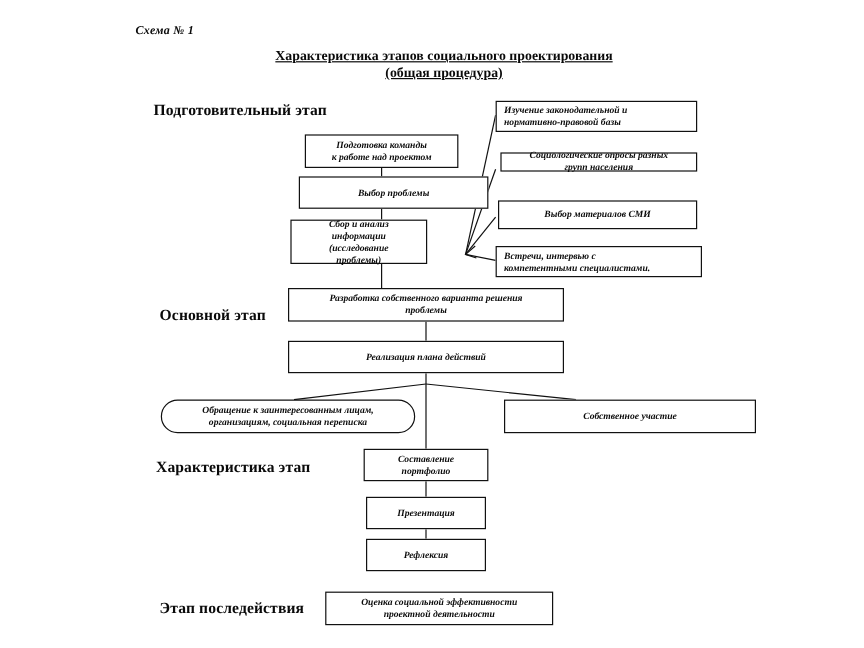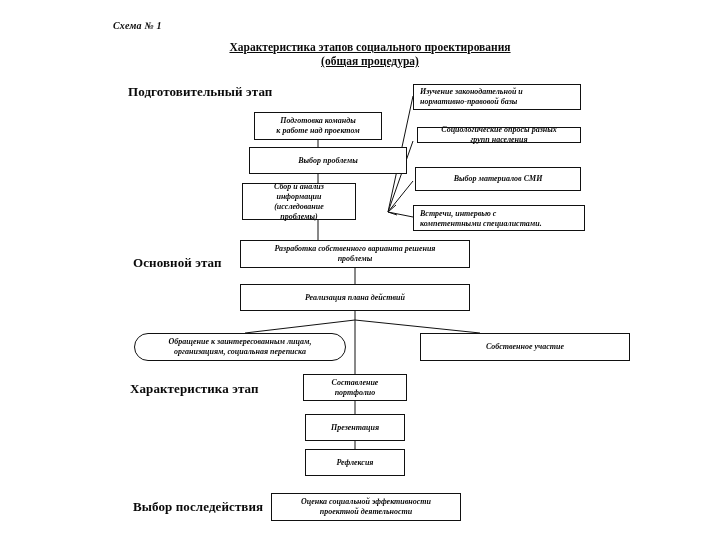--- a/index.html
+++ b/index.html
@@ -98,21 +98,21 @@
   <div class="scheme-no">Схема № 1</div>
 
   <div class="main-title">
     <span class="ul">Характеристика этапов социального проектирования</span><br>
     <span class="ul">(общая процедура)</span>
   </div>
 
   <div class="stage-label" style="left:128px; top:84px;">Подготовительный этап</div>
   <div class="stage-label" style="left:133px; top:255px;">Основной этап</div>
   <div class="stage-label" style="left:130px; top:381px;">Характеристика этап</div>
-  <div class="stage-label" style="left:133px; top:499px;">Выбор последействия</div>
+  <div class="stage-label" style="left:133px; top:499px;">Этап последействия</div>
 
   <svg id="wires" viewBox="0 0 720 540" xmlns="http://www.w3.org/2000/svg">
 
     <line x1="318" y1="140" x2="318" y2="147"></line>
     <line x1="318" y1="174" x2="318" y2="183"></line>
     <line x1="318" y1="220" x2="318" y2="240"></line>
 
     <line x1="388" y1="212" x2="413" y2="96"></line>
     <line x1="388" y1="212" x2="413" y2="141"></line>
     <line x1="388" y1="212" x2="413" y2="181"></line>

